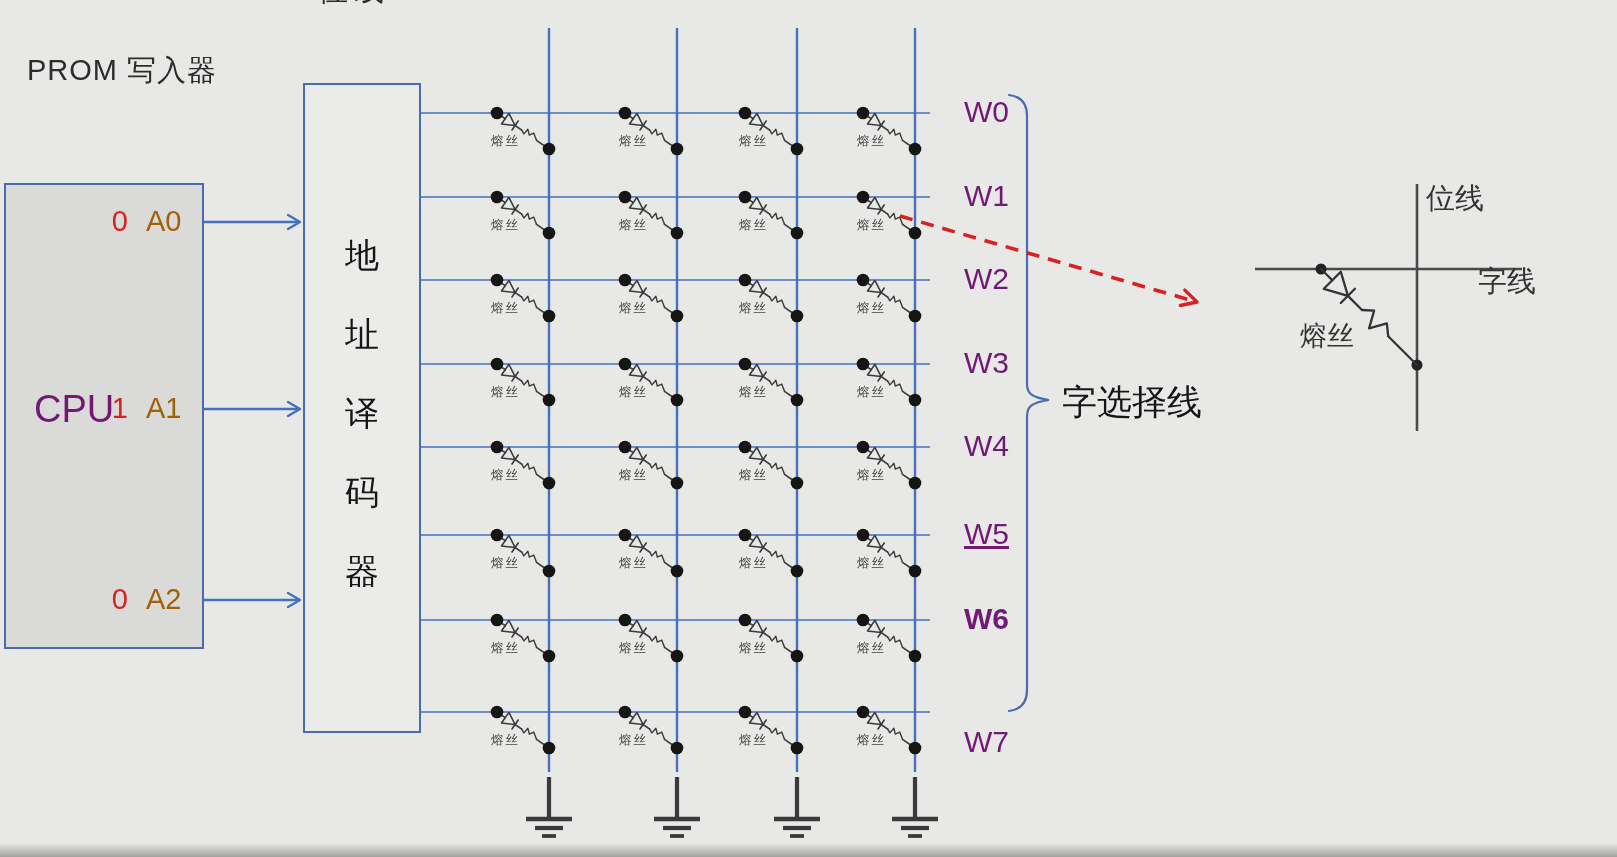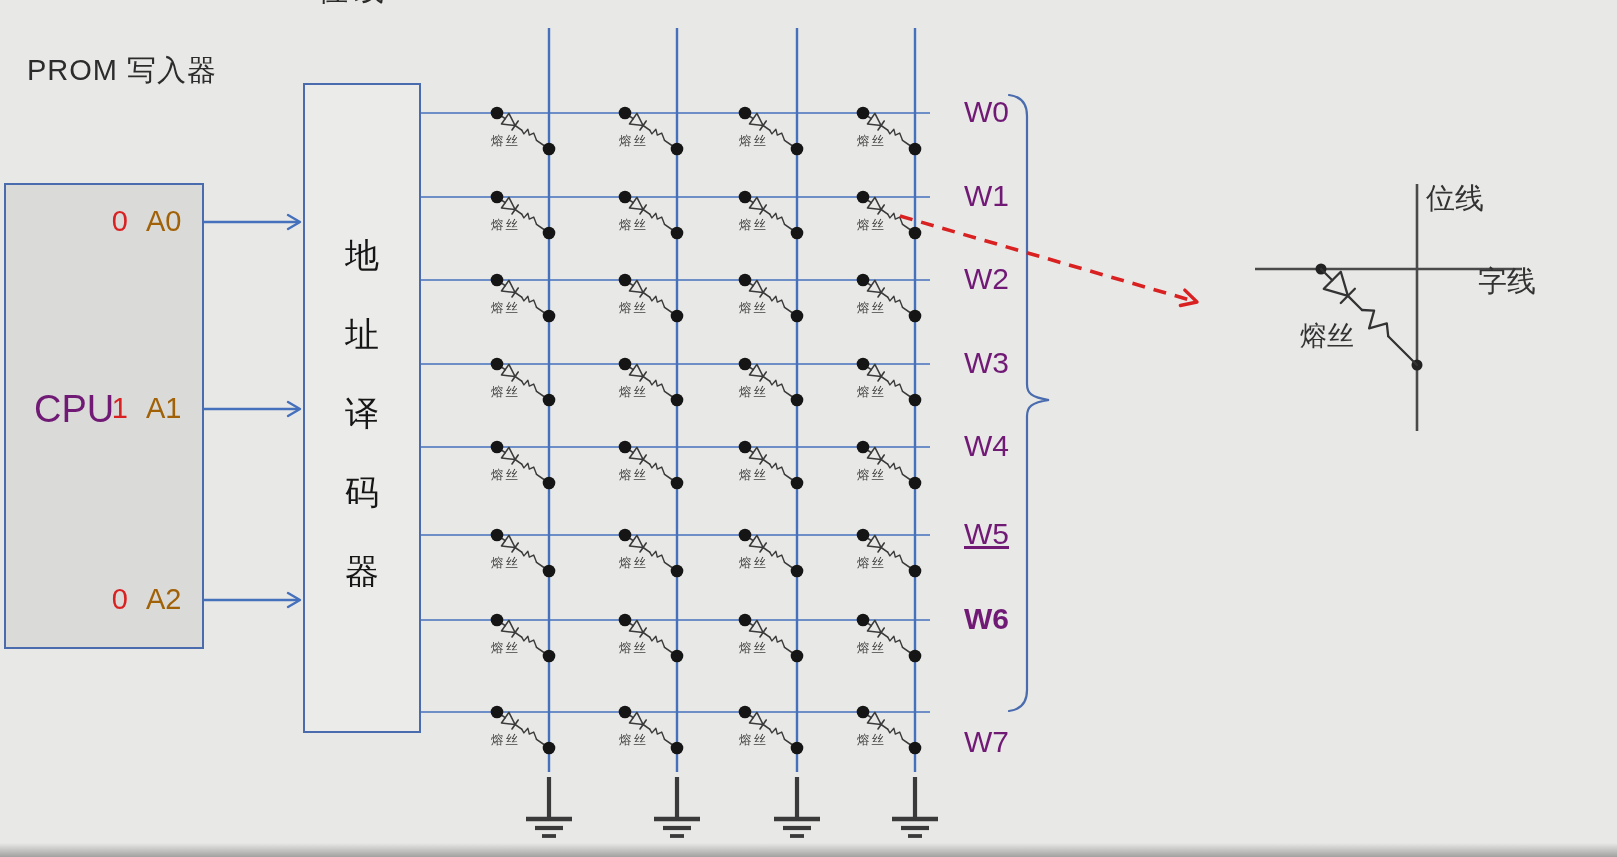--- a/index.html
+++ b/index.html
@@ -192,19 +192,20 @@
       <div class="lbl wlabel" style="top: 95px;">W0</div>
       <div class="lbl wlabel" style="top: 179px;">W1</div>
       <div class="lbl wlabel" style="top: 262px;">W2</div>
       <div class="lbl wlabel" style="top: 346px; text-align: center;">W3</div>
       <div class="lbl wlabel" style="top: 429px; text-align: center;">W4</div>
       <div class="lbl wlabel" style="top: 517px; text-decoration: underline;">W5</div>
       <div class="lbl wlabel" style="top: 602px; font-weight: bold;">W6</div>
       <div class="lbl wlabel" style="top: 694px; margin-top: 31px;">W7</div>
     </div>
 
+  <div class="lbl wsel">字选择线</div>
 
   <div class="lbl det-lbl det-bit">位线</div>
   <div class="lbl det-lbl det-word">字线</div>
   <div class="lbl det-lbl det-fuse">熔丝</div>
 
   <div class="bottom-shade"></div>
 </div>
 
 </body></html>

